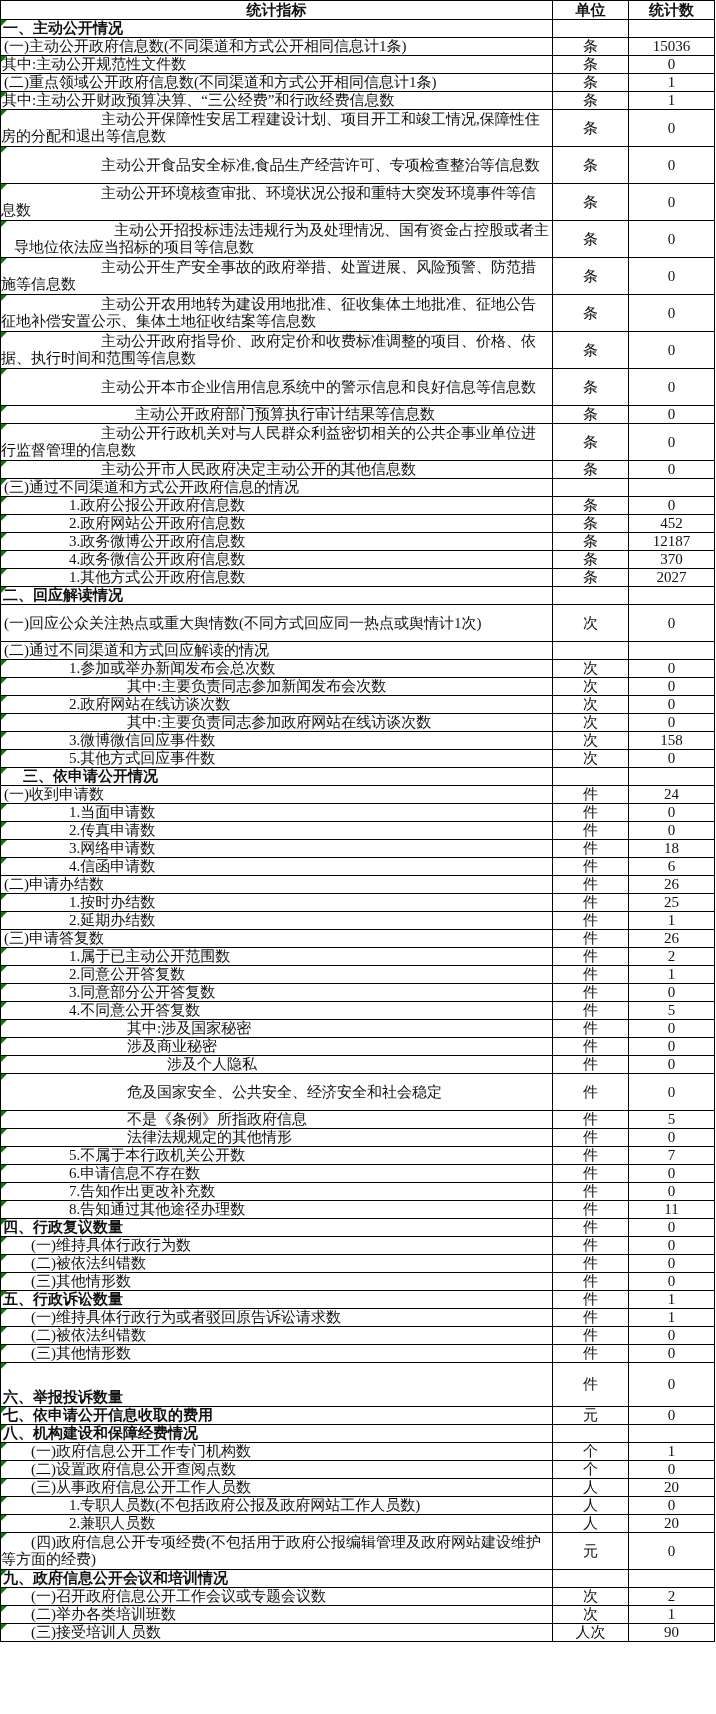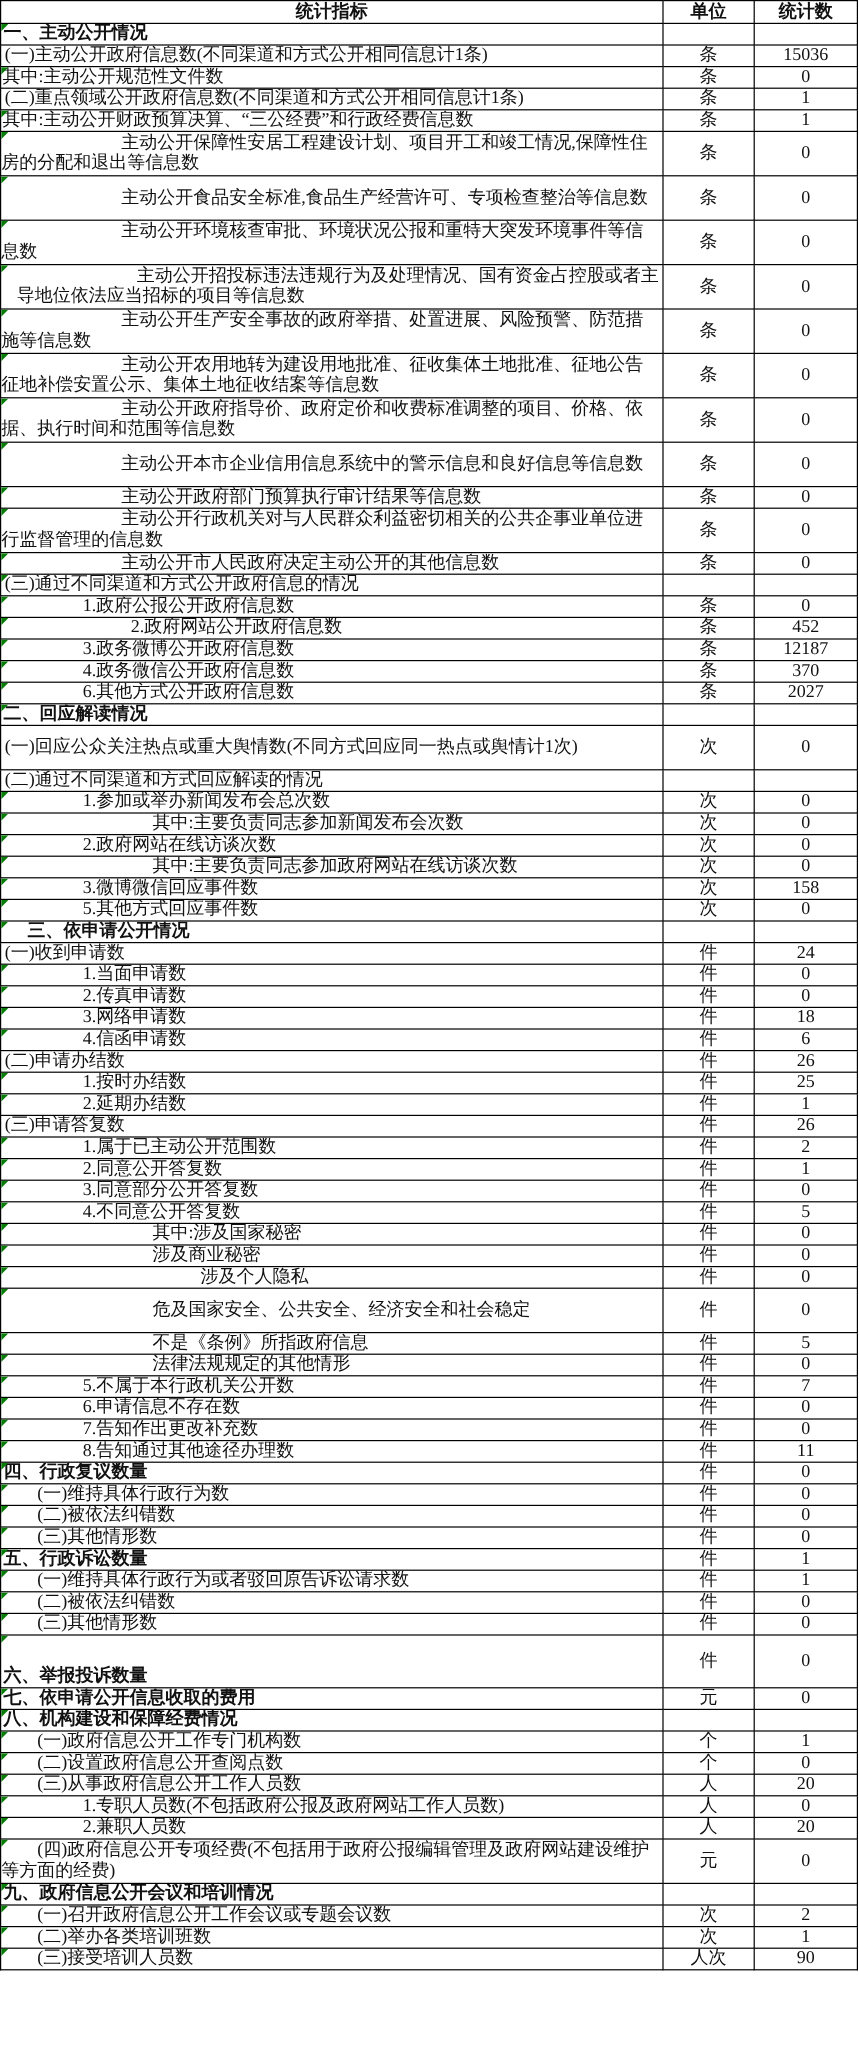--- a/index.html
+++ b/index.html
@@ -172,21 +172,21 @@
         <td class="c-ind">
           <span class="marker"></span>
           <div class="lab" style="text-indent: 100px;">主动公开本市企业信用信息系统中的警示信息和良好信息等信息数</div>
         </td>
         <td class="c-unit">条</td>
         <td class="c-val">0</td>
       </tr>
       <tr class="h1">
         <td class="c-ind">
           <span class="marker"></span>
-          <div class="lab" style="text-indent: 100px;">主动公开政府部门预算执行审计结果等信息数</div>
+          <div class="lab" style="text-indent: 100px; padding-left: 34px;">主动公开政府部门预算执行审计结果等信息数</div>
         </td>
         <td class="c-unit">条</td>
         <td class="c-val">0</td>
       </tr>
       <tr class="h2">
         <td class="c-ind">
           <span class="marker"></span>
           <div class="lab" style="text-indent: 100px;">主动公开行政机关对与人民群众利益密切相关的公共企事业单位进行监督管理的信息数</div>
         </td>
         <td class="c-unit">条</td>
@@ -212,21 +212,21 @@
         <td class="c-ind">
           <span class="marker"></span>
           <div class="lab" style="text-indent: 68px;">1.政府公报公开政府信息数</div>
         </td>
         <td class="c-unit">条</td>
         <td class="c-val">0</td>
       </tr>
       <tr class="h1">
         <td class="c-ind">
           <span class="marker"></span>
-          <div class="lab" style="text-indent: 68px; padding-left: 40px;">2.政府网站公开政府信息数</div>
+          <div class="lab" style="text-indent: 68px;">2.政府网站公开政府信息数</div>
         </td>
         <td class="c-unit">条</td>
         <td class="c-val">452</td>
       </tr>
       <tr class="h1">
         <td class="c-ind">
           <span class="marker"></span>
           <div class="lab" style="text-indent: 68px;">3.政务微博公开政府信息数</div>
         </td>
         <td class="c-unit">条</td>
@@ -236,21 +236,21 @@
         <td class="c-ind">
           <span class="marker"></span>
           <div class="lab" style="text-indent: 68px;">4.政务微信公开政府信息数</div>
         </td>
         <td class="c-unit">条</td>
         <td class="c-val">370</td>
       </tr>
       <tr class="h1">
         <td class="c-ind">
           <span class="marker"></span>
-          <div class="lab" style="text-indent: 68px;">6.其他方式公开政府信息数</div>
+          <div class="lab" style="text-indent: 68px;">1.其他方式公开政府信息数</div>
         </td>
         <td class="c-unit">条</td>
         <td class="c-val">2027</td>
       </tr>
       <tr class="h1 bold">
         <td class="c-ind">
           <span class="marker"></span>
           <div class="lab" style="text-indent: 2px;">二、回应解读情况</div>
         </td>
         <td class="c-unit"></td>

